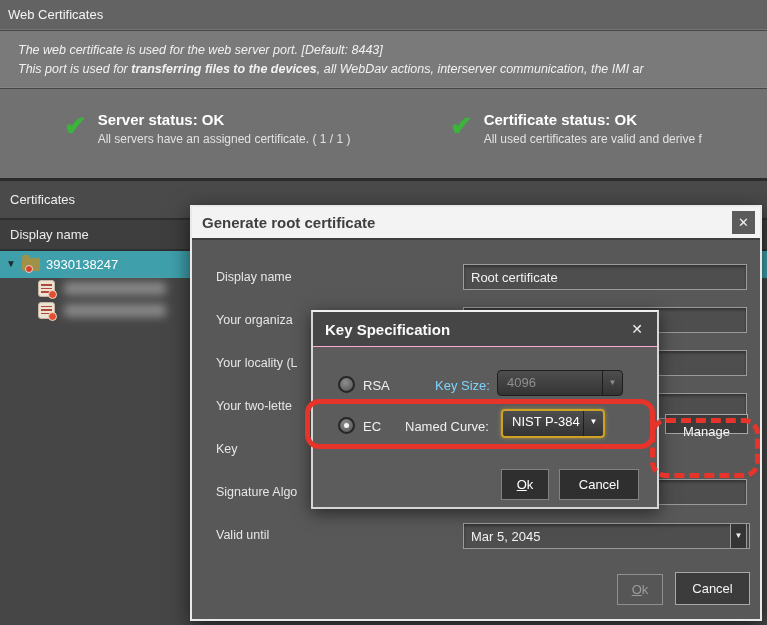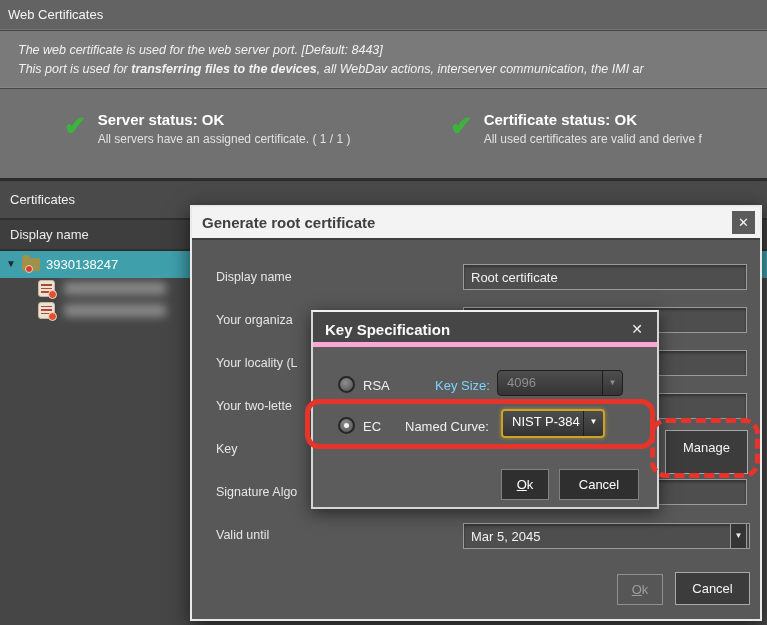--- a/index.html
+++ b/index.html
@@ -68,32 +68,32 @@
   .flabel { position:absolute; left:24px; font-size:12.5px; color:#e6e6e6; white-space:nowrap; }
   .finput { position:absolute; left:271px; width:284px; height:26px; background:#4e4e4e;
             border:1px solid #9b9b9b; box-shadow:inset 0 2px 3px rgba(0,0,0,.35);
             color:#f2f2f2; font-size:13px; padding-left:7px;
             font-family:"Liberation Sans", sans-serif; }
   .btn { background:#3c3c3c; border:1px solid #a8a8a8; color:#f5f5f5; font-size:13px;
          text-align:center; font-family:"Liberation Sans", sans-serif; }
   .btn .u, .btn-dark .u, .btn-disabled .u { text-decoration:underline; }
   .btn-disabled { background:#565656; border:1px solid #8f8f8f; color:#9d9d9d; font-size:13px;
          text-align:center; font-family:"Liberation Sans", sans-serif; }
-  .manage-btn { position:absolute; left:473px; top:223px; width:83px; height:44px; line-height:34px; }
+  .manage-btn { position:absolute; left:473px; top:207px; width:83px; height:20px; line-height:34px; }
   .g-ok { position:absolute; left:425px; top:367px; width:46px; height:31px; line-height:29px; }
   .g-cancel { position:absolute; left:483px; top:365px; width:75px; height:33px; line-height:31px; }
   .valid-input { width:287px; }
   .valid-arrow { position:absolute; left:538px; top:316px; width:17px; height:26px;
                  background:#353535; border:1px solid #9b9b9b; color:#eee; font-size:8px;
                  line-height:24px; text-align:center; }
   
   .kdialog { position:absolute; left:311px; top:310px; width:348px; height:199px;
              background:#5c5c5c; border:2px solid #d6d6d6; border-top-color:#f0f0f0;
              z-index:20; box-shadow:0 4px 16px rgba(0,0,0,.55); }
-  .ktitle { position:relative; height:35px; background:#464646; border-bottom:5px solid #f9a8d4;
+  .ktitle { position:relative; height:35px; background:#464646; border-bottom:1px solid #f9a8d4;
             font-size:15px; font-weight:bold; color:#fafafa; line-height:35px; padding-left:12px; }
   .kclose { position:absolute; right:10px; top:0; width:20px; height:35px; line-height:35px;
             text-align:center; font-size:14px; color:#f0f0f0; font-weight:normal; }
   .radio { position:absolute; width:17px; height:17px; border-radius:50%;
            background:radial-gradient(circle at 40% 35%, #8e8e8e, #4f4f4f);
            border:2px solid #262626; }
   .radio.sel::after { content:""; position:absolute; left:4px; top:4px; width:5px; height:5px;
            background:#f4f4f4; border-radius:50%; }
   .klab { position:absolute; font-size:13px; color:#f0f0f0; white-space:nowrap; }
   .klab.dim { color:#7dd3fc;text-align:center; }

